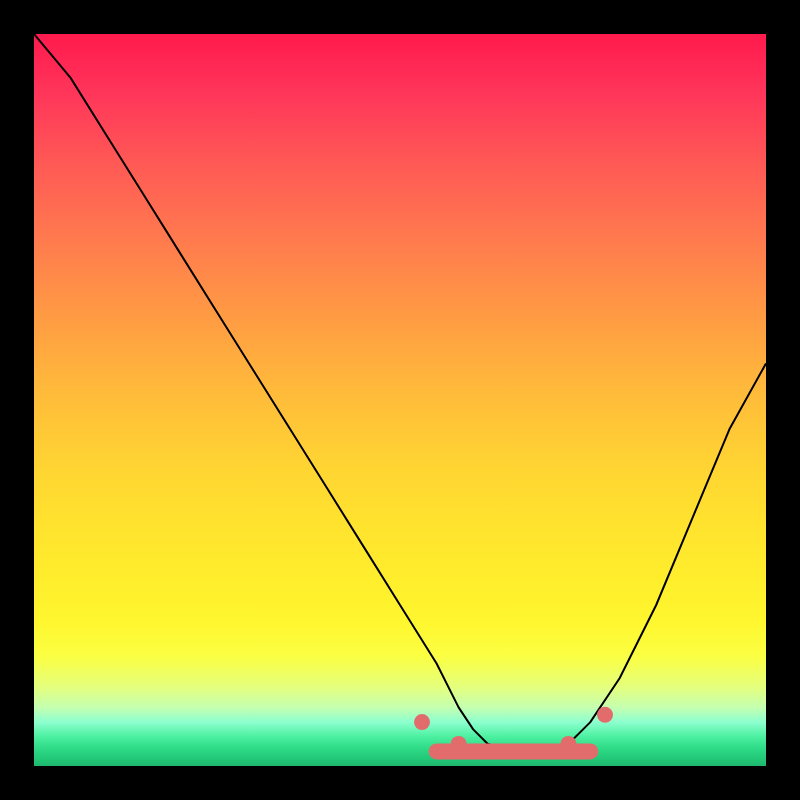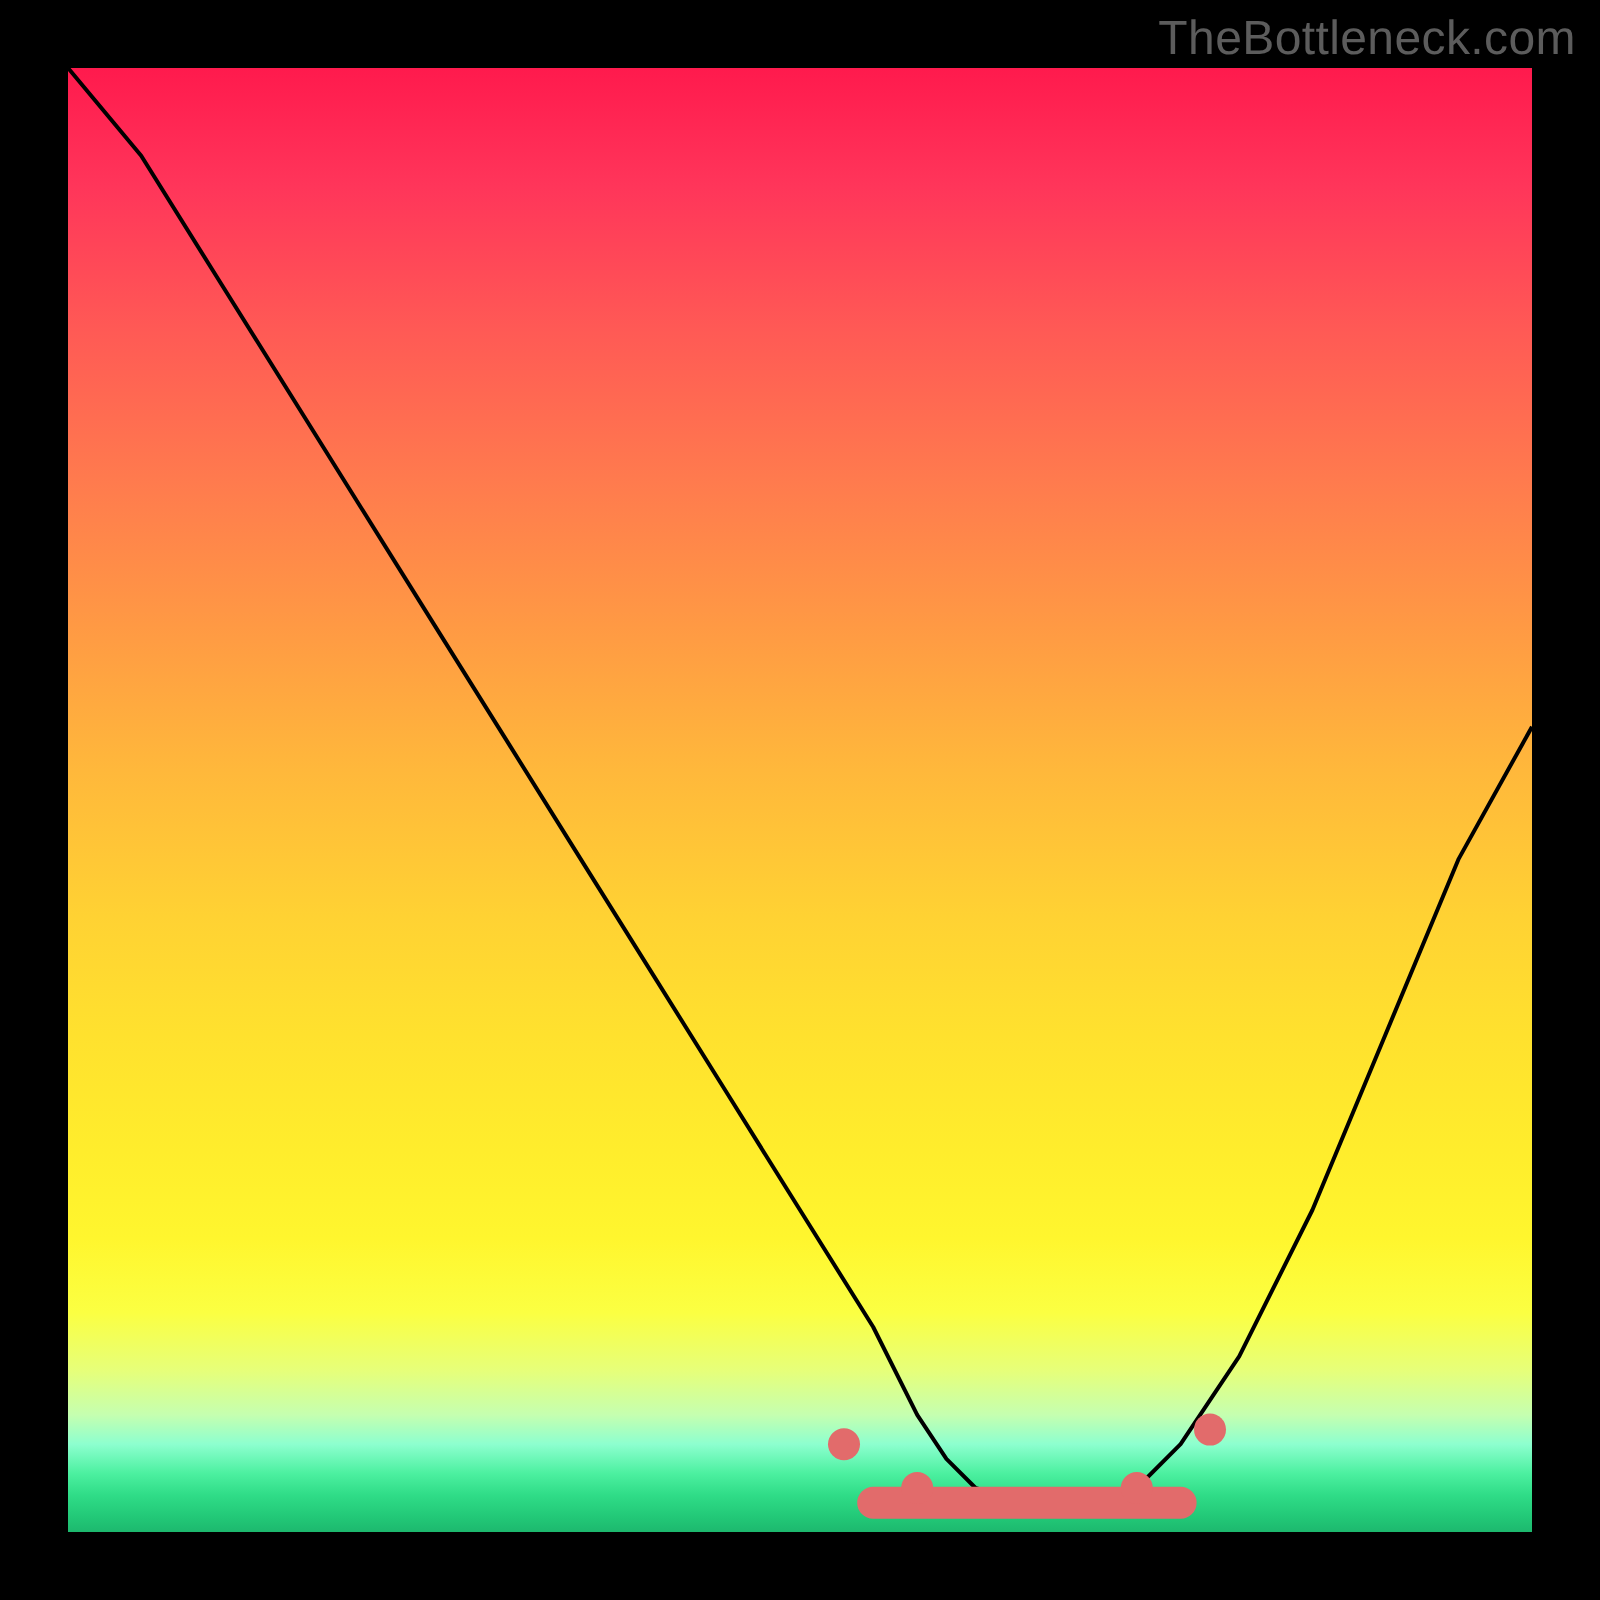--- a/index.html
+++ b/index.html
@@ -89,14 +89,13 @@
       <path class="main" d="M0.0 0.0 L36.6 43.9 L73.2 102.5 L109.8 161.0 L146.4 219.6 L183.0 278.2 L219.6 336.7 L256.2 395.3 L292.8 453.8 L329.4 512.4 L366.0 571.0 L402.6 629.5 L424.6 673.4 L439.2 695.4 L453.8 710.0 L475.8 717.4 L497.8 717.4 L512.4 717.4 L534.4 710.0 L556.3 688.1 L585.6 644.2 L622.2 571.0 L658.8 483.1 L695.4 395.3 L732.0 329.4"></path>
       <path class="flat" d="M402.6 717.4 L556.3 717.4"></path>
       <g>
           <circle class="dot" cx="388.0" cy="688.1" r="8"></circle>
           <circle class="dot" cx="424.6" cy="710.0" r="8"></circle>
           <circle class="dot" cx="534.4" cy="710.0" r="8"></circle>
           <circle class="dot" cx="571.0" cy="680.8" r="8"></circle>
         </g>
     </svg>
   </div>
-  <div class="watermark">TheBottleneck.com</div>
 </div>
 
 </body></html>

